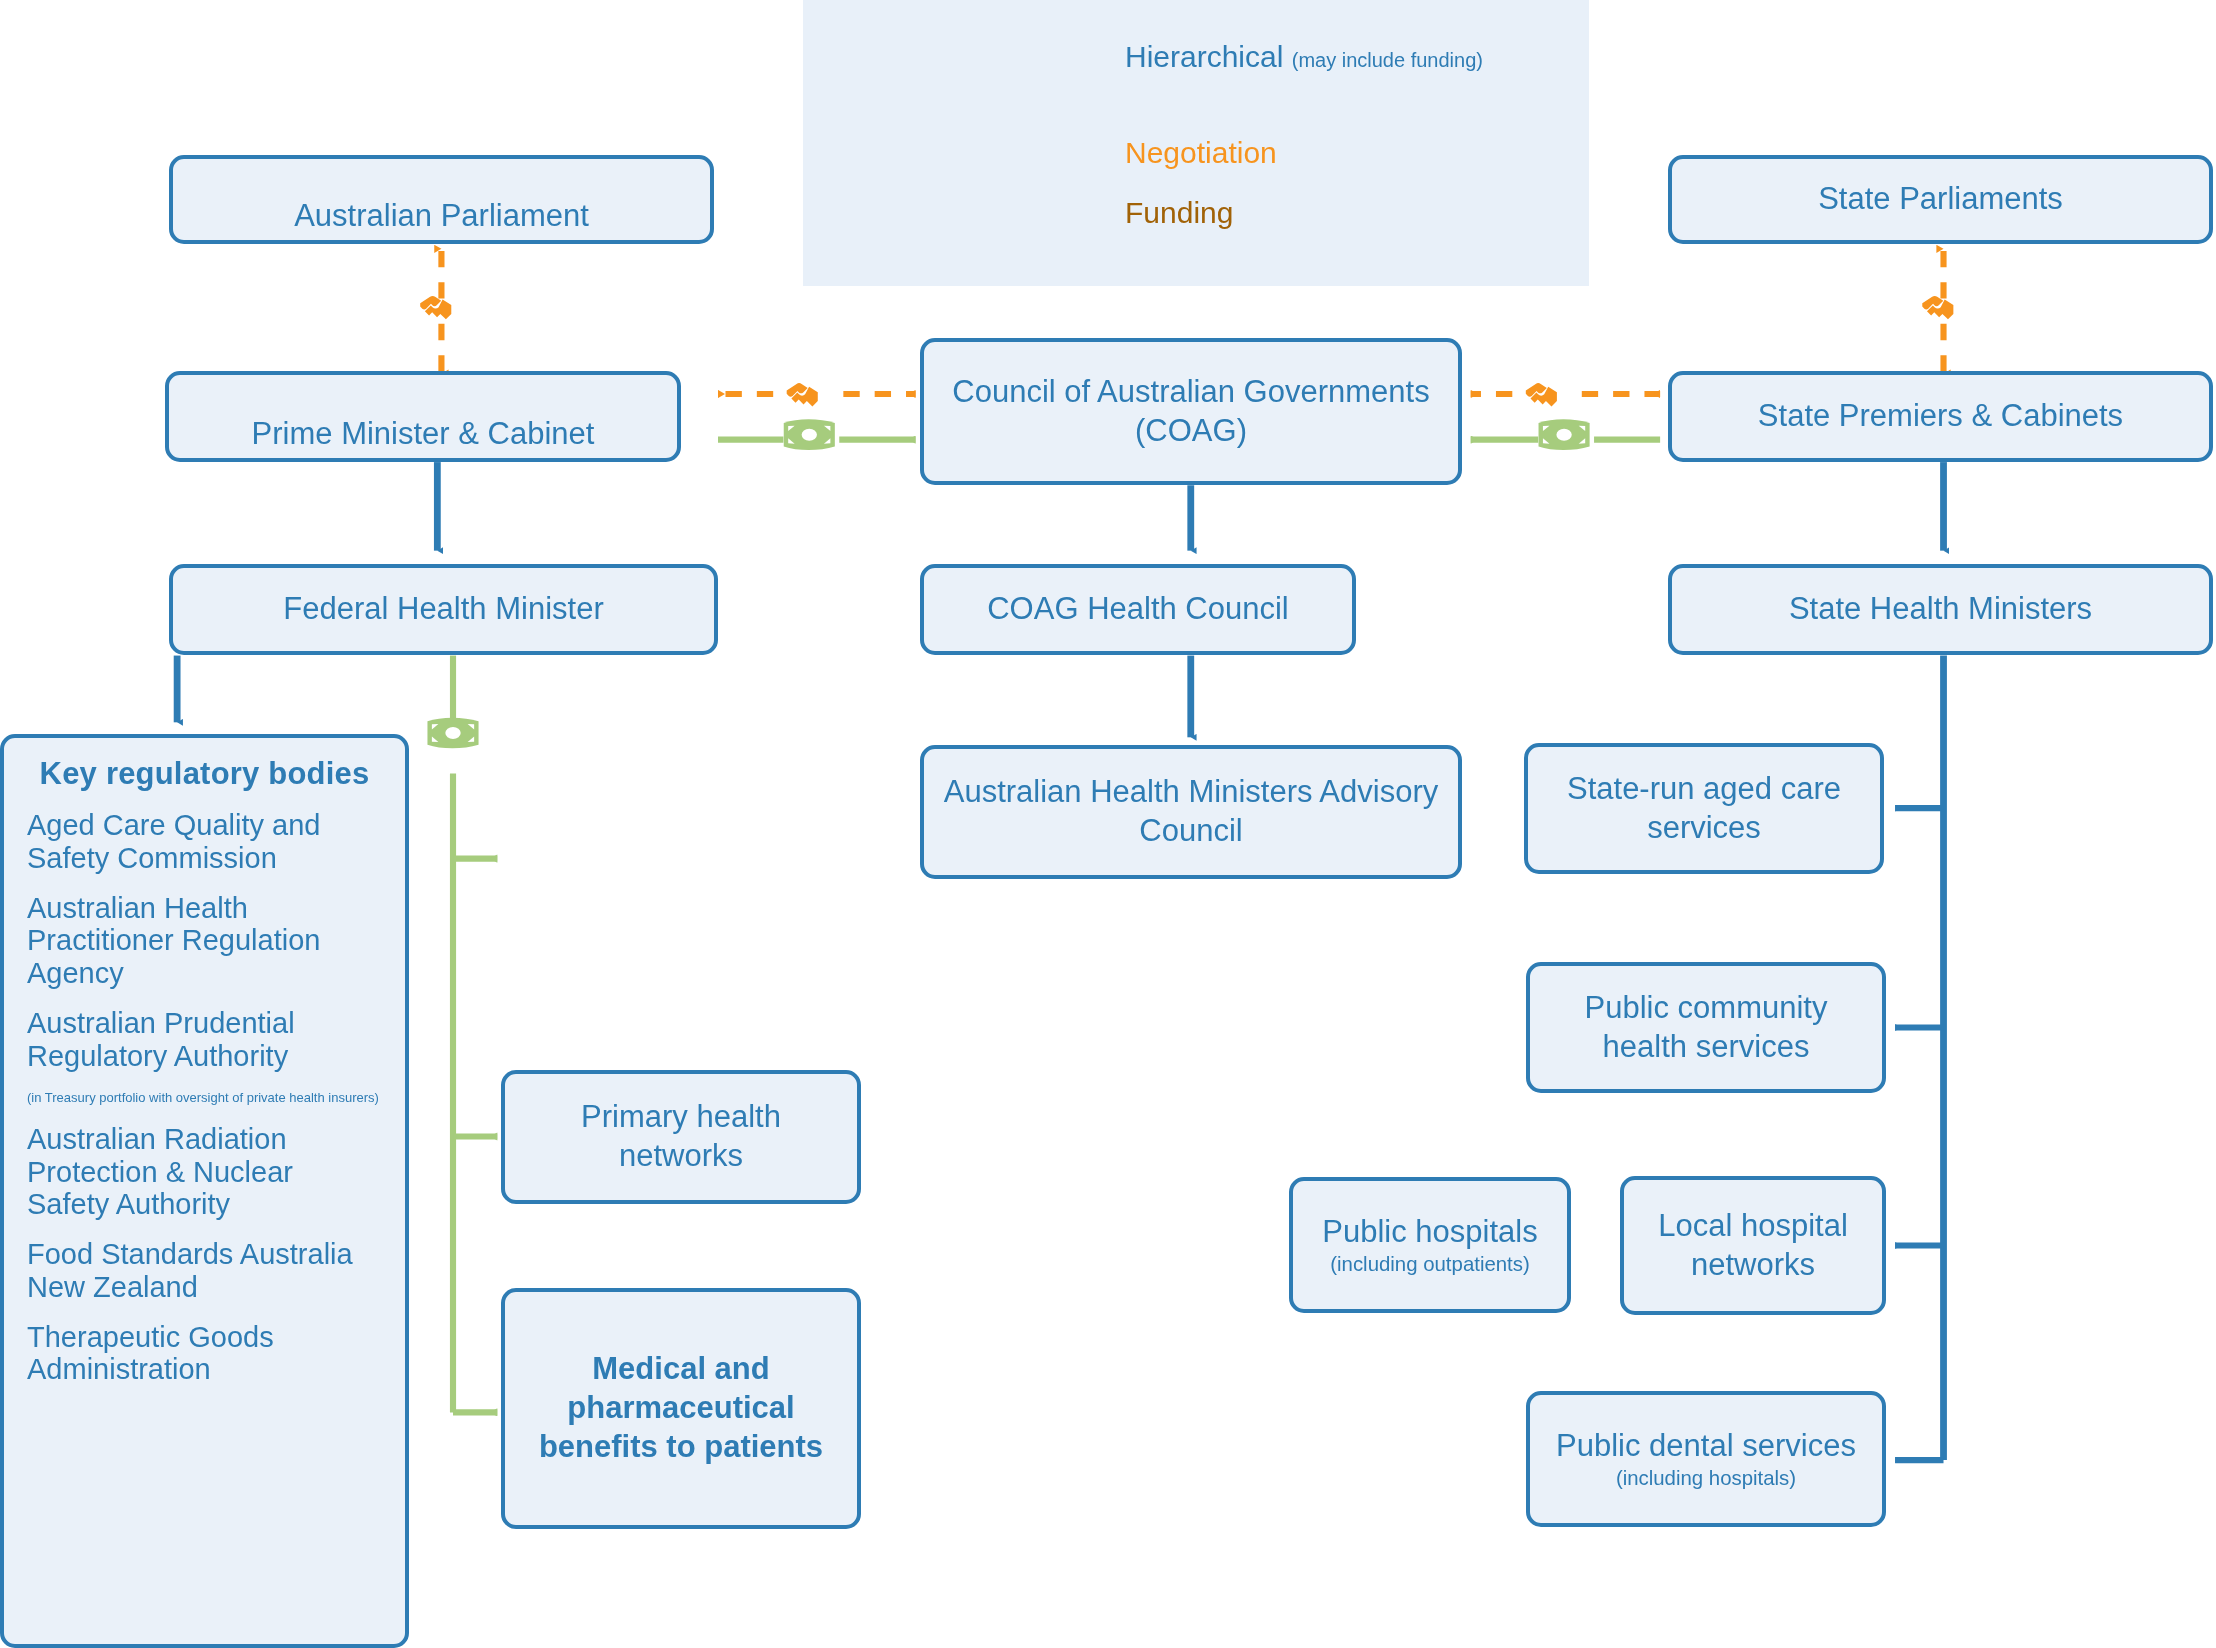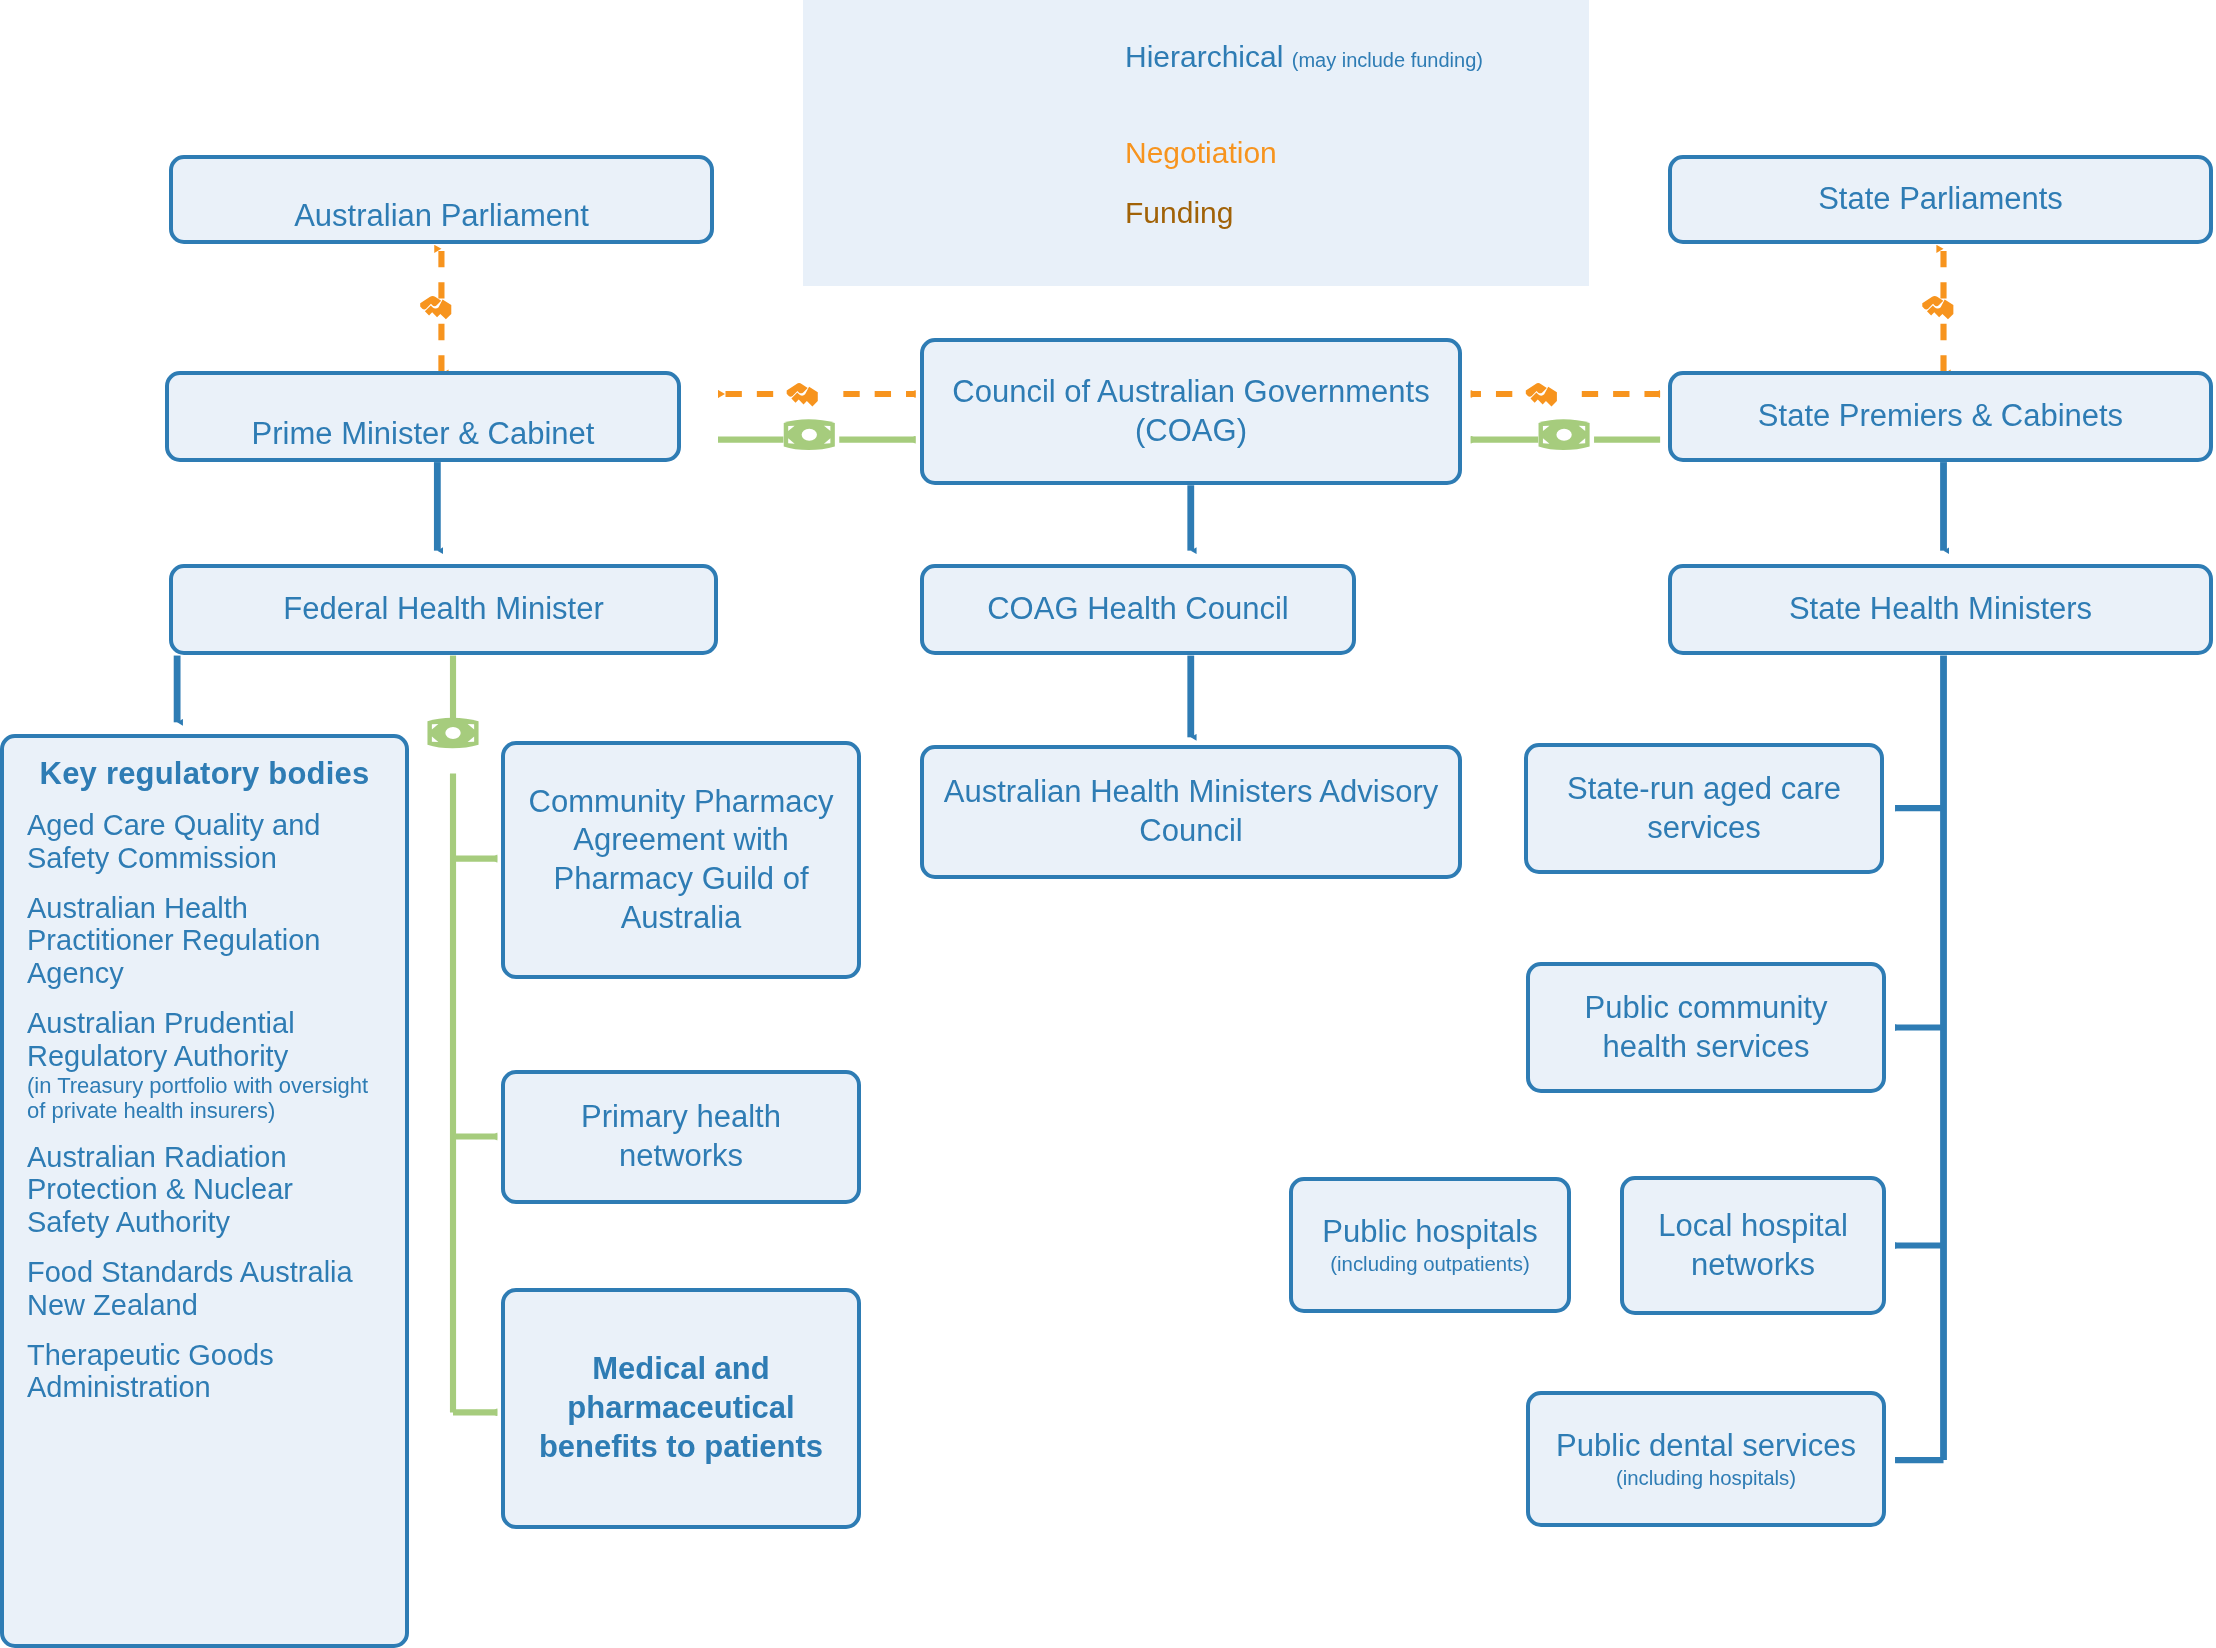--- a/index.html
+++ b/index.html
@@ -51,21 +51,21 @@
     font-weight:bold;
     text-align:center;
     margin-bottom:17.7px;
     letter-spacing:0.2px;
   }
   .reg-item{
     font-size:29px;
     line-height:1.12;
     margin-bottom:17.7px;
   }
-  .reg-item .note{display:block;font-size:22px;line-height:1.12;margin-top:2px;}
+  .reg-item .note{display:block;font-size:13px;line-height:1.12;margin-top:19px;}
 </style>
 </head>
 <body>
 
 <div id="stage">
 
   <svg class="wires" viewBox="0 0 3253 2420">
     <defs>
       <marker id="mBlueDown" markerWidth="10" markerHeight="9" refX="5" refY="8.5" orient="auto" markerUnits="userSpaceOnUse">
         <path d="M0,0 L10,0 L5,8.5 Z" fill="#2e7cb4"></path>
@@ -239,23 +239,20 @@
   </div>
 
   <div class="node" style="left:1668px;top:371px;width:545px;height:91px;">
     <span class="txt">State Premiers &amp; Cabinets</span>
   </div>
 
   <div class="node" style="left:1668px;top:564px;width:545px;height:91px;">
     <span class="txt">State Health Ministers</span>
   </div>
 
-  <div class="node" style="left:501px;top:741px;width:360px;height:238px;">
-    <span class="txt">Community Pharmacy Agreement with Pharmacy Guild of Australia</span>
-  </div>
 
   <div class="node" style="left:501px;top:1070px;width:360px;height:134px;">
     <span class="txt">Primary health networks</span>
   </div>
 
   <div class="node" style="left:501px;top:1288px;width:360px;height:241px;font-weight:bold;">
     <span class="txt">Medical and pharmaceutical benefits to patients</span>
   </div>
 
   <div class="node" style="left:1524px;top:743px;width:360px;height:131px;">

